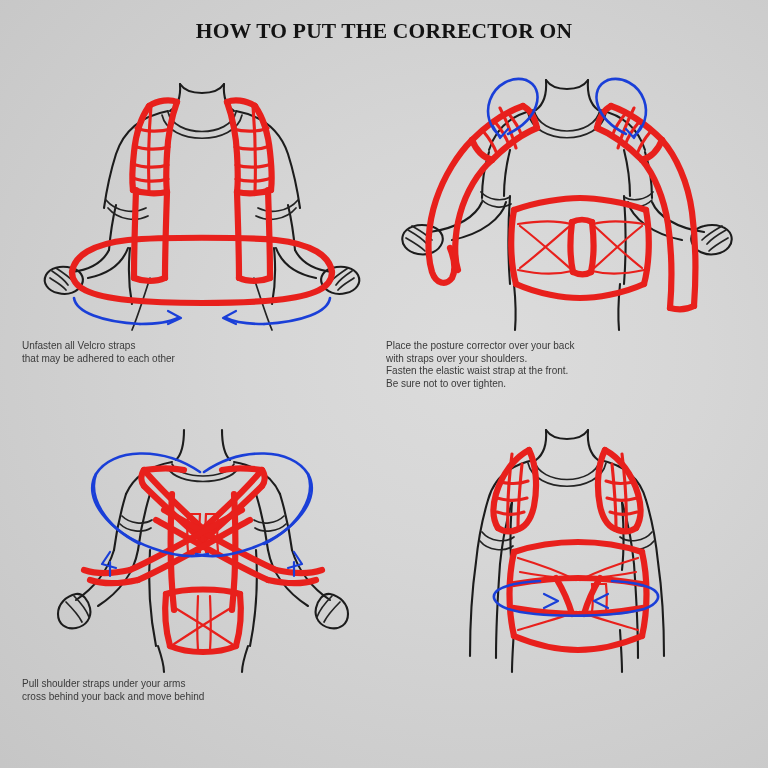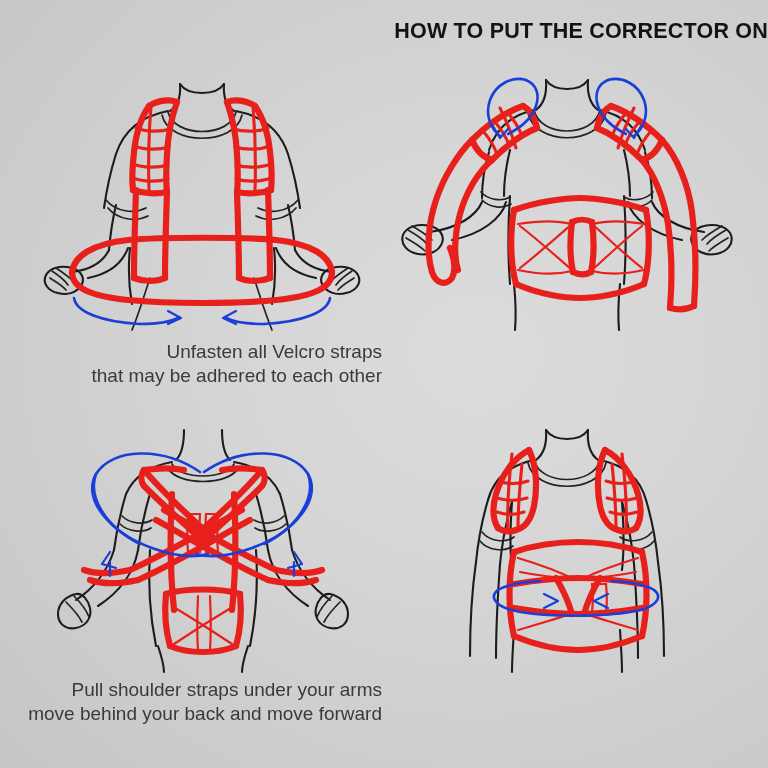--- a/index.html
+++ b/index.html
@@ -26,39 +26,39 @@
         #c8c8c8 68%,
         #c2c2c2 86%,
         #bdbdbd 100%);
     box-sizing: border-box;
   }
   #title {
     position: absolute;
     top: 19px;
     left: 0;
     width: 768px;
-    text-align: right;
+    text-align: center;
     font-size: 21.5px;
     font-weight: bold;
     letter-spacing: 0.2px;
     color: #131313;
-    font-family: Liberation Sans, sans-serif;
+    font-family: Liberation Serif, serif;
   }
   .panel {
     position: absolute;
     box-sizing: border-box;
   }
   .figure {
     display: block;
     margin: 0 auto;
   }
   .caption {
-    text-align: right;
+    text-align: left;
     color: #3a3a3a;
-    font-size: 19px;
+    font-size: 10px;
     line-height: 1.26;
     font-family: "Liberation Sans", sans-serif;
     white-space: pre-line;
   }
   
   #panel-1 { left: 22px;  top: 72px;  width: 360px; }
   #panel-2 { left: 386px; top: 72px;  width: 360px; }
   #panel-3 { left: 22px;  top: 424px; width: 360px; }
   #panel-4 { left: 386px; top: 424px; width: 360px; }
 
@@ -294,20 +294,24 @@
       <path class="strap-hair" d="M124 196 C142 182 160 166 176 152"></path>
       <path class="strap-hair" d="M246 196 C228 182 212 166 196 152"></path>
 
       <path class="arrow" d="M130 8 C116 4 100 12 94 28 C89 42 94 56 104 64"></path>
       <path class="arrow" d="M130 8 C140 12 144 22 140 34 C136 46 124 56 112 62"></path>
       <path class="arrow-thin" d="M97 54 L104 66 L112 57"></path>
       <path class="arrow" d="M212 8 C226 4 242 12 248 28 C253 42 248 56 238 64"></path>
       <path class="arrow" d="M212 8 C202 12 198 22 202 34 C206 46 218 56 230 62"></path>
       <path class="arrow-thin" d="M245 54 L238 66 L230 57"></path>
     </svg>
+    <div class="caption">Place the posture corrector over your back
+with straps over your shoulders.
+Fasten the elastic waist strap at the front.
+Be sure not to over tighten.</div>
   </div>
 
   <div class="panel" id="panel-3">
     <svg class="figure" width="340" height="250" viewBox="0 0 340 250">
 
       <path class="body-line" d="M152 6 C152 20 150 30 144 36"></path>
       <path class="body-line" d="M190 6 C190 20 192 30 198 36"></path>
 
       <path class="body-line-thin" d="M140 40 C148 56 194 56 202 40"></path>
       <path class="body-line-thin" d="M136 44 C145 62 197 62 206 44"></path>
@@ -386,21 +390,21 @@
       <path class="arrow" d="M64 50 C56 72 72 102 108 120"></path>
       <path class="arrow-thin" d="M78 128 L70 140 L84 144"></path>
       <path class="arrow" d="M172 48 C210 22 260 24 276 50 C290 74 264 108 220 124 C198 132 178 134 164 130"></path>
       <path class="arrow" d="M276 50 C284 72 268 102 232 120"></path>
       <path class="arrow-thin" d="M262 128 L270 140 L256 144"></path>
 
       <path class="arrow-thin" d="M78 138 L78 152"></path>
       <path class="arrow-thin" d="M262 138 L262 152"></path>
     </svg>
     <div class="caption">Pull shoulder straps under your arms
-move behind your back and move forward</div>
+cross behind your back and move behind</div>
   </div>
 
   <div class="panel" id="panel-4">
     <svg class="figure" width="340" height="250" viewBox="0 0 340 250">
 
       <path class="body-line" d="M150 6 C151 20 148 30 140 36"></path>
       <path class="body-line" d="M192 6 C191 20 194 30 202 36"></path>
       <path class="body-line" d="M150 6 C158 18 184 18 192 6"></path>
 
       <path class="body-line-thin" d="M138 36 C144 62 198 62 204 36"></path>

